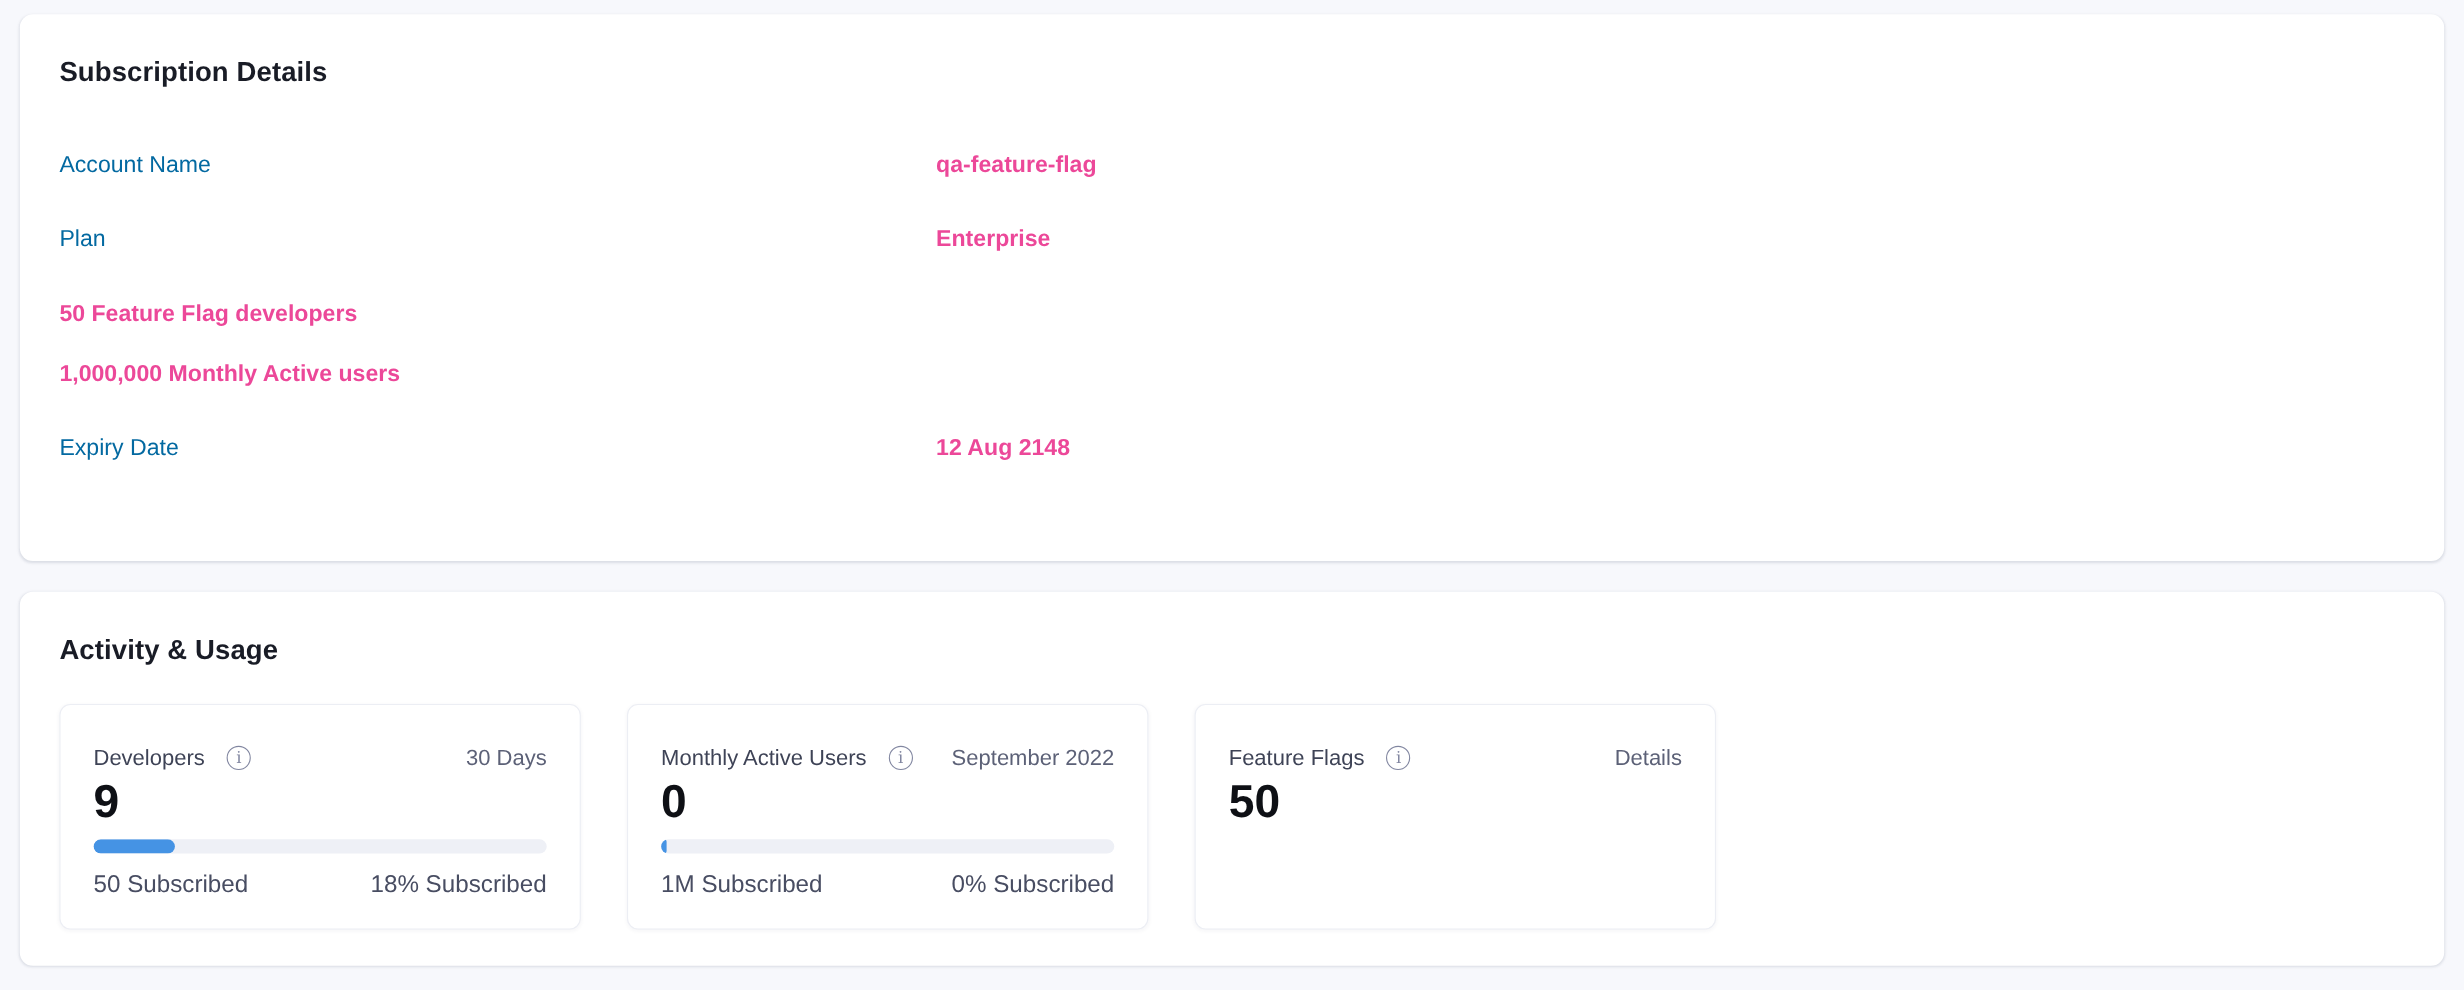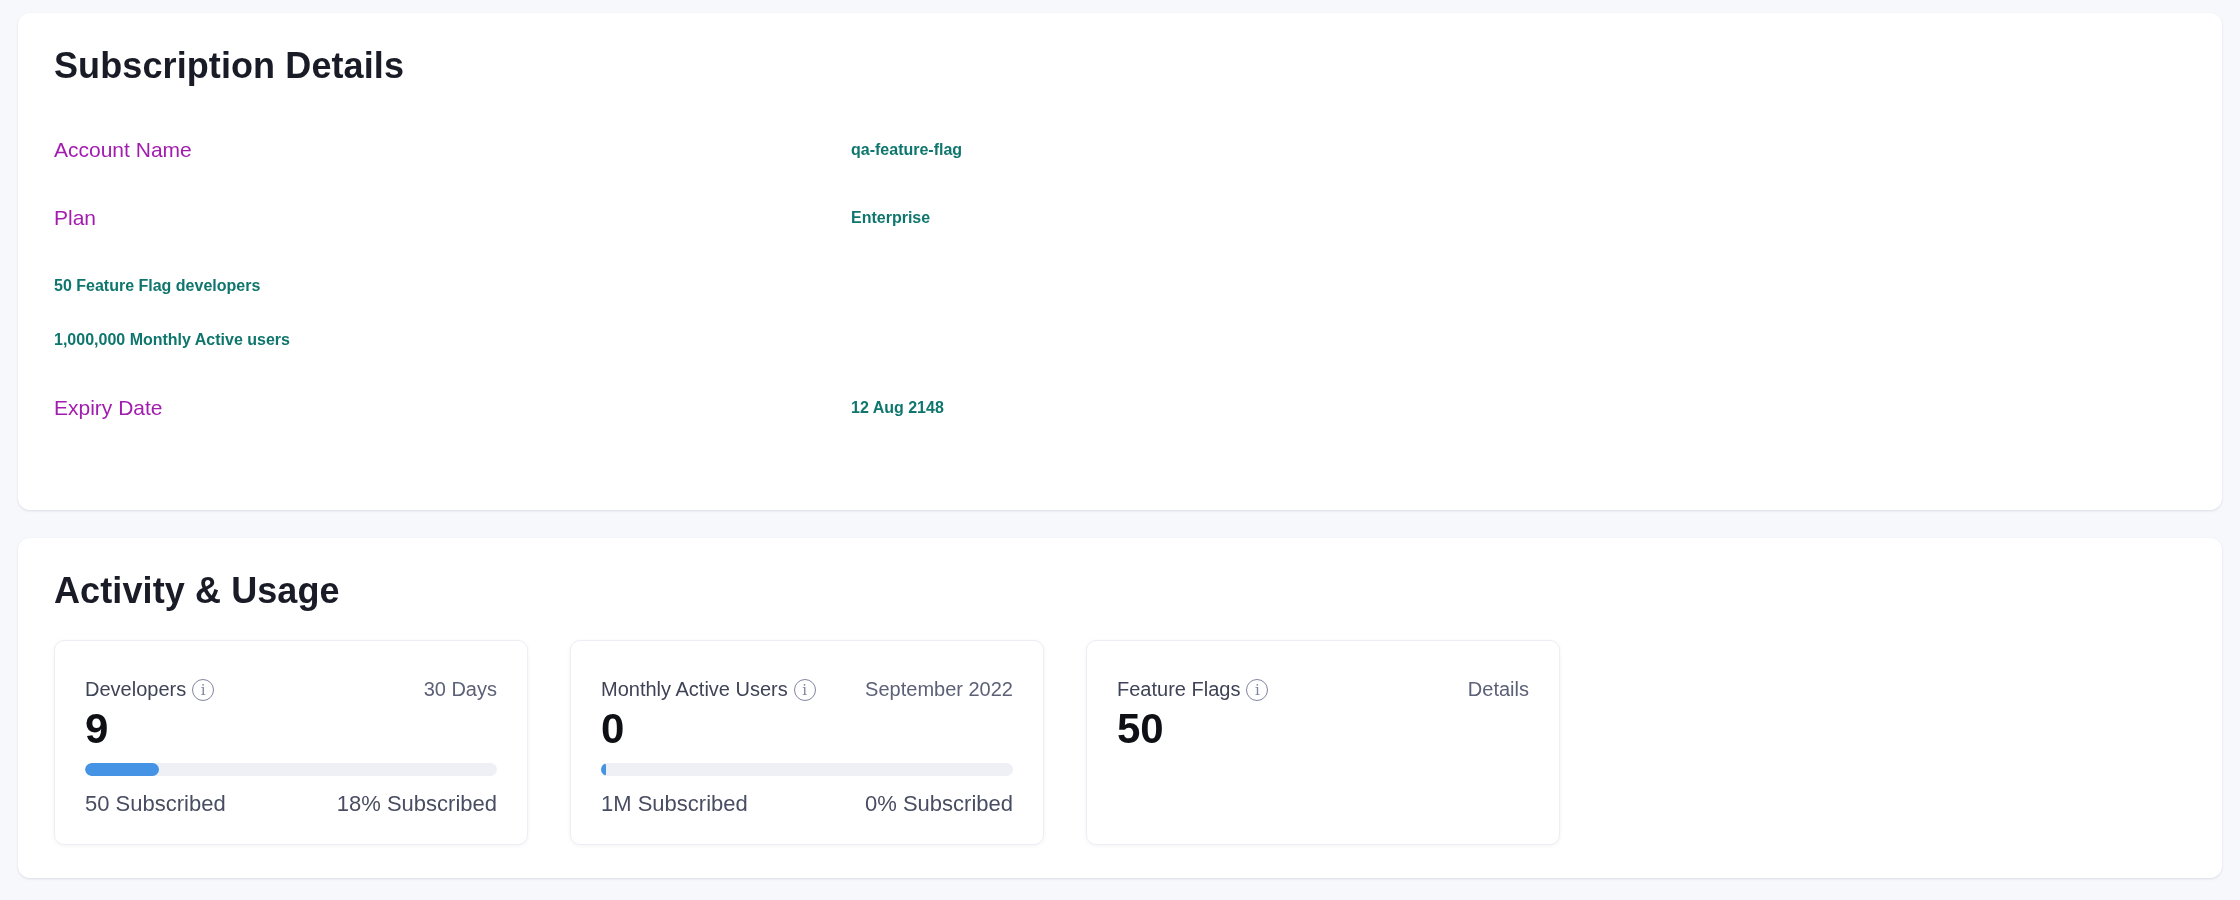--- a/index.html
+++ b/index.html
@@ -19,42 +19,42 @@
     border-radius: 12px;
     box-shadow: 0 1px 3px rgba(25, 35, 70, 0.08), 0 1px 2px rgba(25, 35, 70, 0.05);
     box-sizing: border-box;
     padding: 36px;
   }
   #subscription-card { top: 13px;  height: 497px; }
   #activity-card     { top: 538px; height: 340px; }
 
   .section-title {
     margin: 0;
-    font-size: 36px;
+    font-size: 25px;
     line-height: 34px;
     font-weight: 600;
     color: #191c26;
     letter-spacing: 0.1px;
   }
 
   
   .rows { margin-top: 54px; }
   .detail-row { display: flex; align-items: flex-start; margin-bottom: 42px; }
   .detail-label {
     width: 797px;
     flex: none;
     font-size: 21px;
     line-height: 26px;
-    color: #a21caf;
+    color: #0369a1;
   }
   .detail-value {
-    font-size: 16px;
+    font-size: 21px;
     line-height: 26px;
     font-weight: 700;
-    color: #0f766e;
+    color: #ec4899;
   }
   .detail-value .value-line2 { margin-top: 28px; text-align: center; }
 
   
   .usage-row { display: flex; gap: 42px; margin-top: 32px; }
   .usage-card {
     width: 474px;
     height: 205px;
     box-sizing: border-box;
     background: #ffffff;
@@ -64,21 +64,21 @@
     padding: 36px 30px 0 30px;
   }
   .uc-header {
     display: flex;
     justify-content: space-between;
     align-items: center;
     font-size: 20px;
     line-height: 24px;
     color: #3e4356;
   }
-  .uc-title-wrap { display: flex; align-items: flex-end; gap: 6px; }
+  .uc-title-wrap { display: flex; align-items: center; gap: 20px; }
   .uc-period { color: #5c6177; }
   .info-icon {
     width: 22px;
     height: 22px;
     box-sizing: border-box;
     border: 1.5px solid #8186a0;
     border-radius: 50%;
     display: inline-flex;
     align-items: center;
     justify-content: center;

